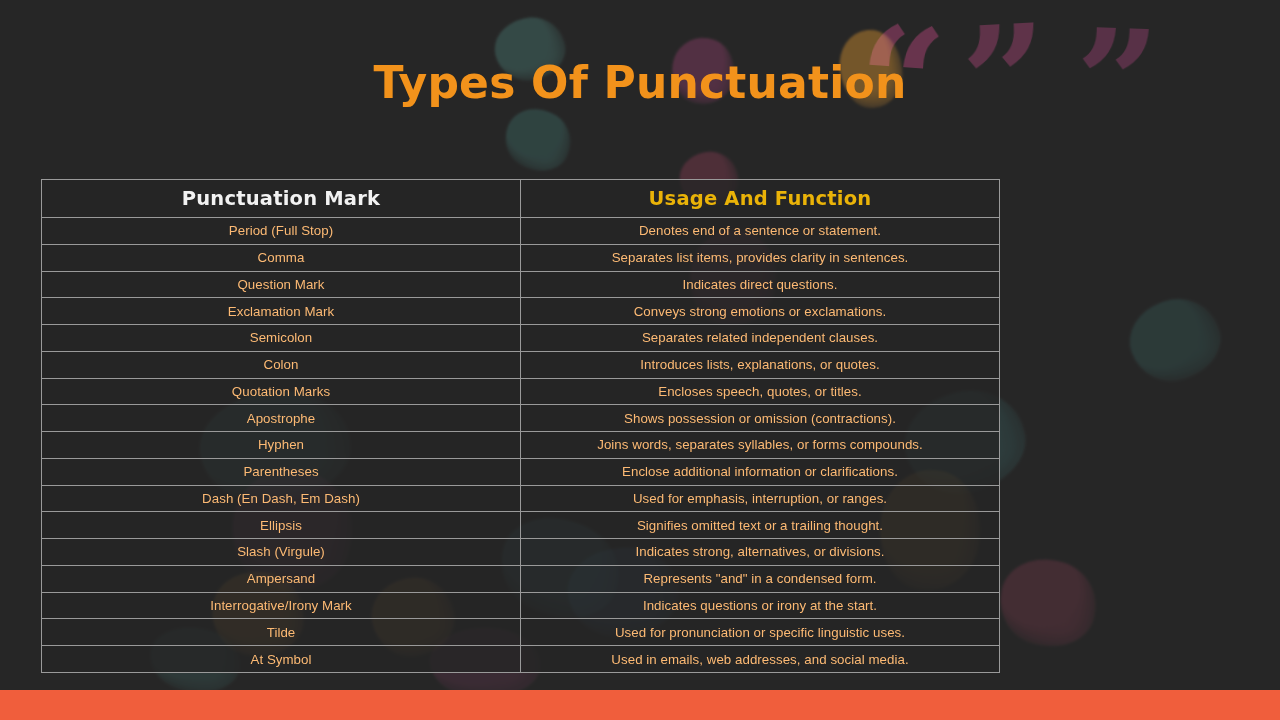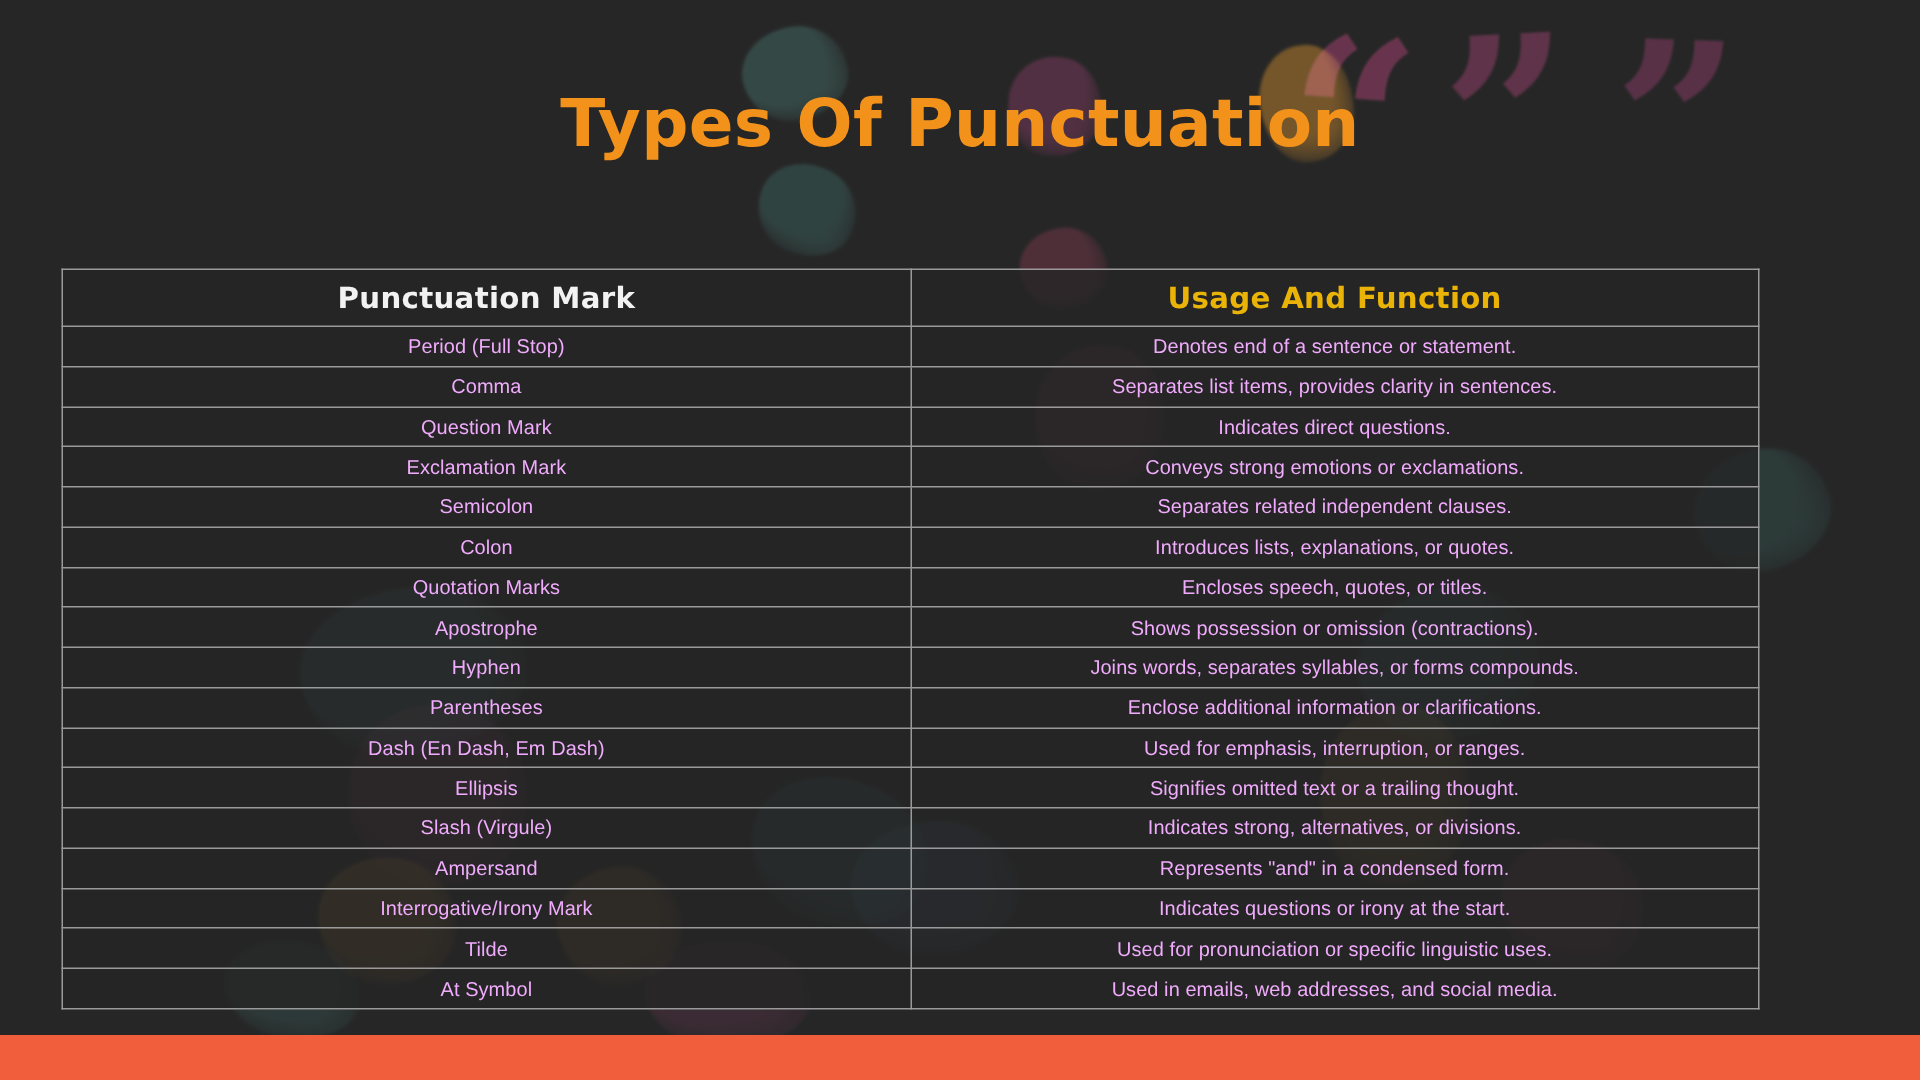--- a/index.html
+++ b/index.html
@@ -57,34 +57,34 @@
     color: #F2921B;
     margin: 12px;
     white-space: nowrap;
   }
 
   
   #table-region {
     position: absolute;
     left: 41px;
     top: 179px;
-    width: 1132px;
+    width: 959px;
     height: 494px;
   }
   table#punctuation-table {
     width: 100%;
     height: 100%;
     border-collapse: collapse;
     table-layout: fixed;
   }
   table#punctuation-table th,
   table#punctuation-table td {
     border: 1px solid #9a9a9a;
     background: rgba(38, 38, 38, 0.80);
-    color: #f0abfc;
+    color: #fdba74;
     text-align: center;
     vertical-align: middle;
     padding: 0 6px;
   }
   table#punctuation-table th {
     height: 37px;
     font-size: 19.5px;
     font-weight: 700;
     letter-spacing: 0.2px;
     font-family: "DejaVu Sans", sans-serif;

